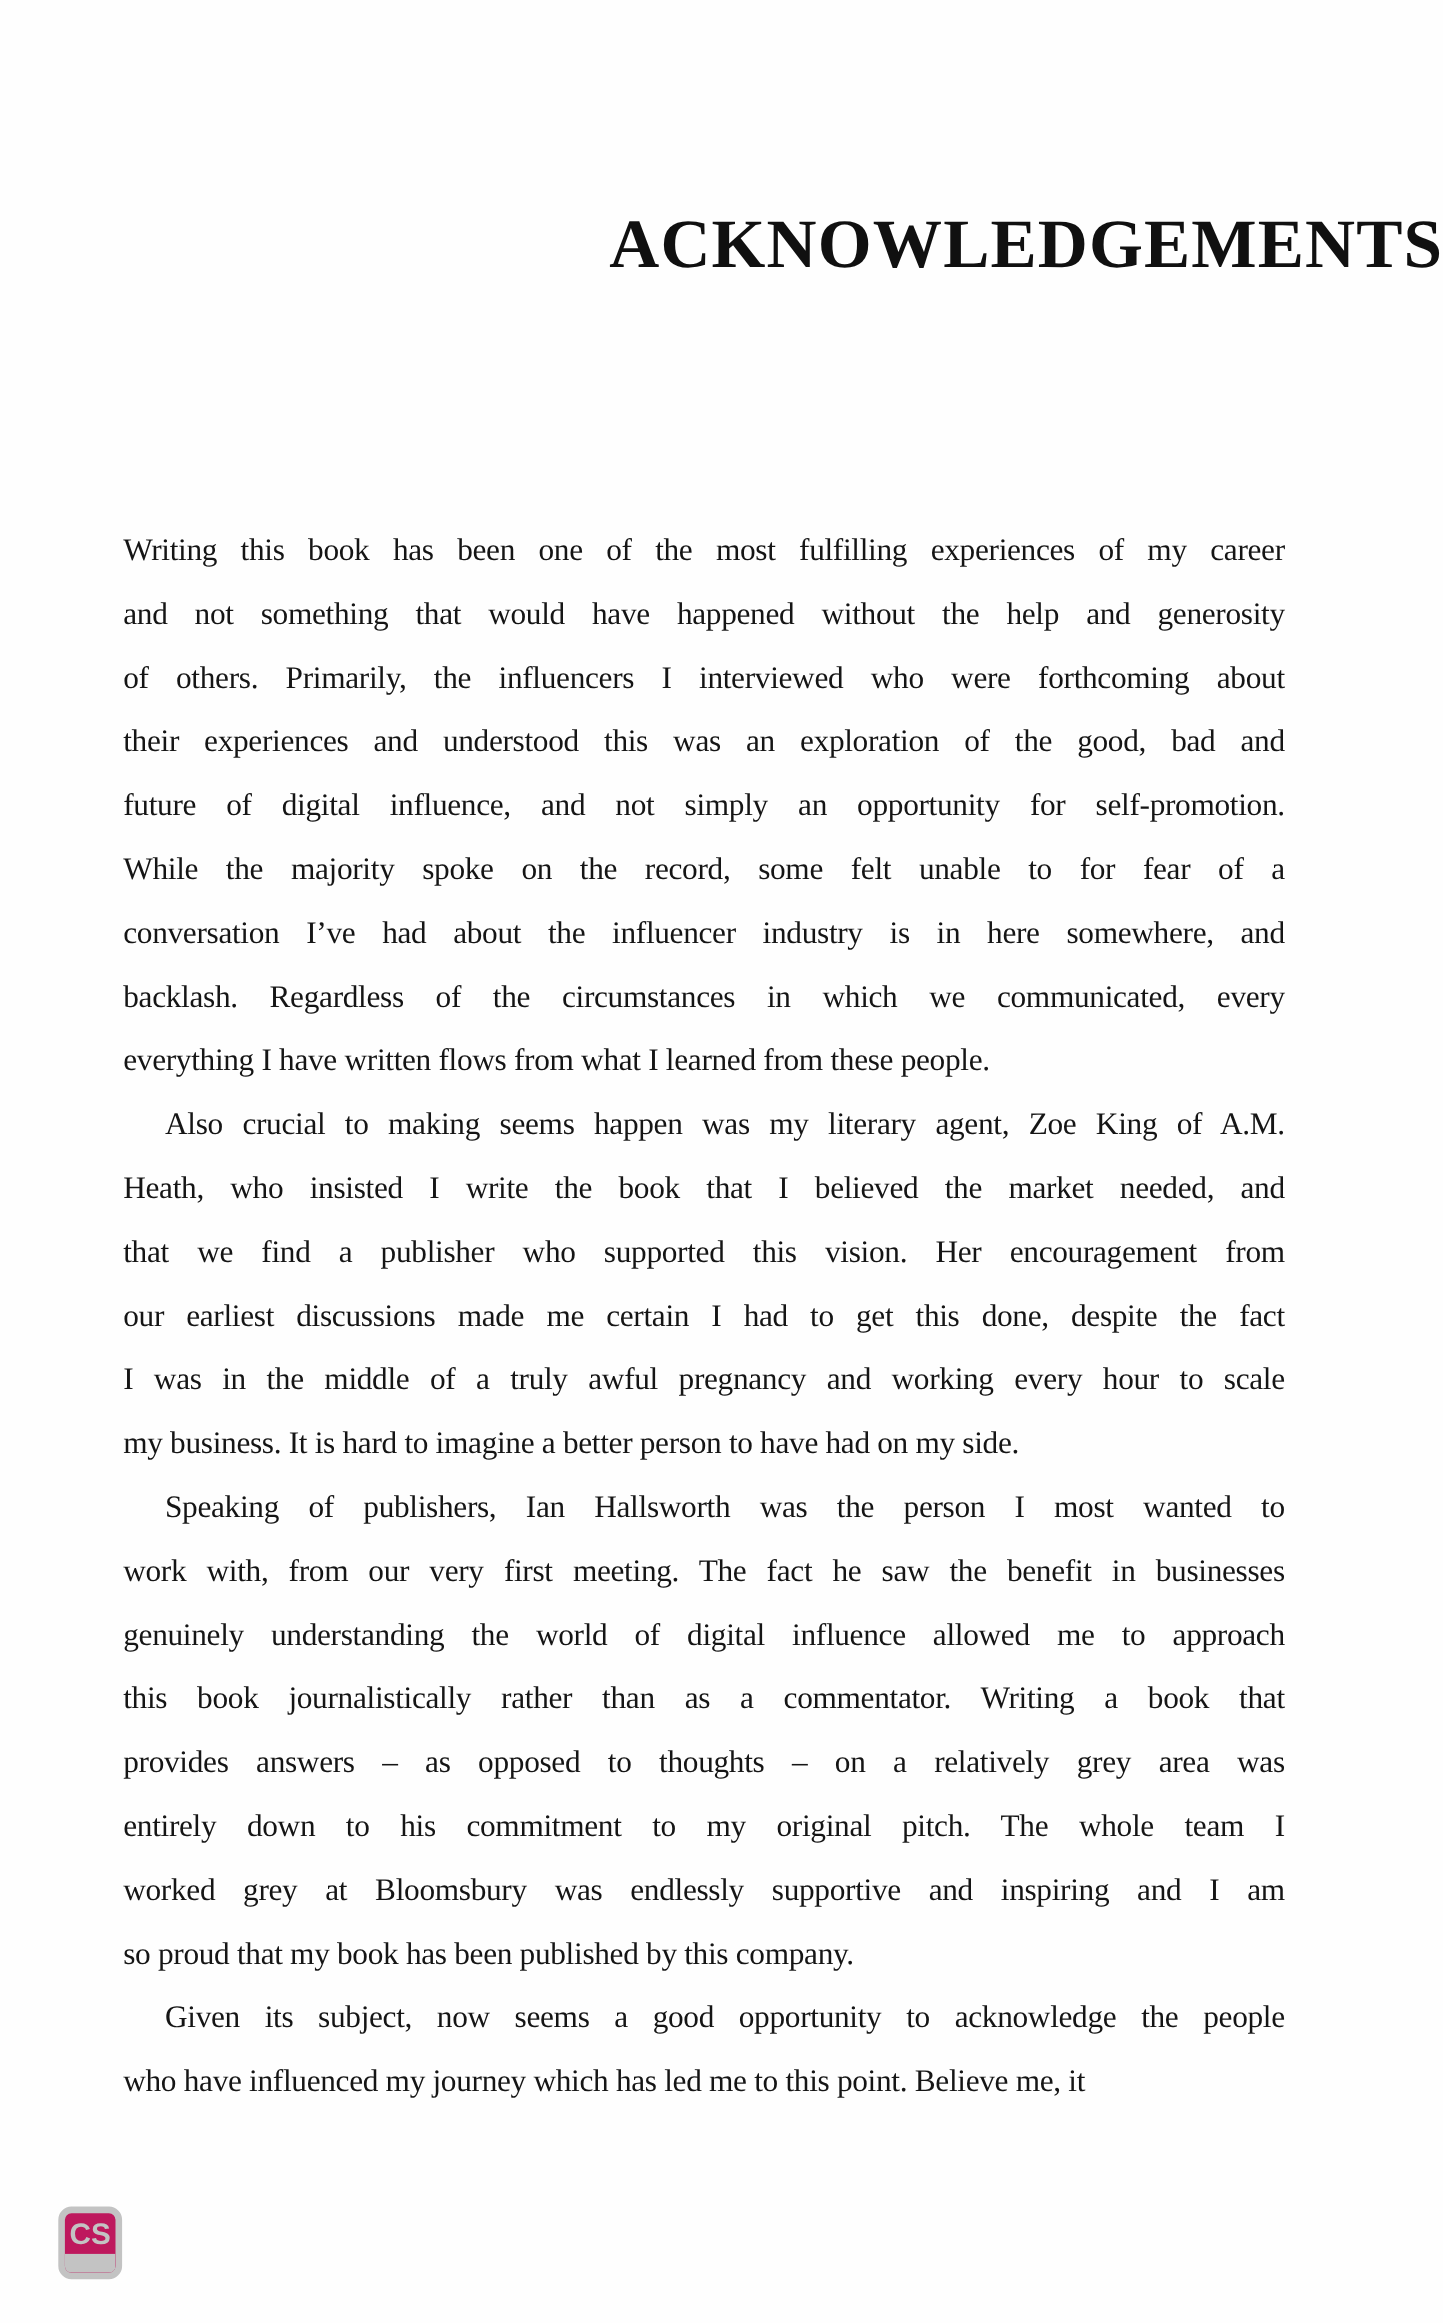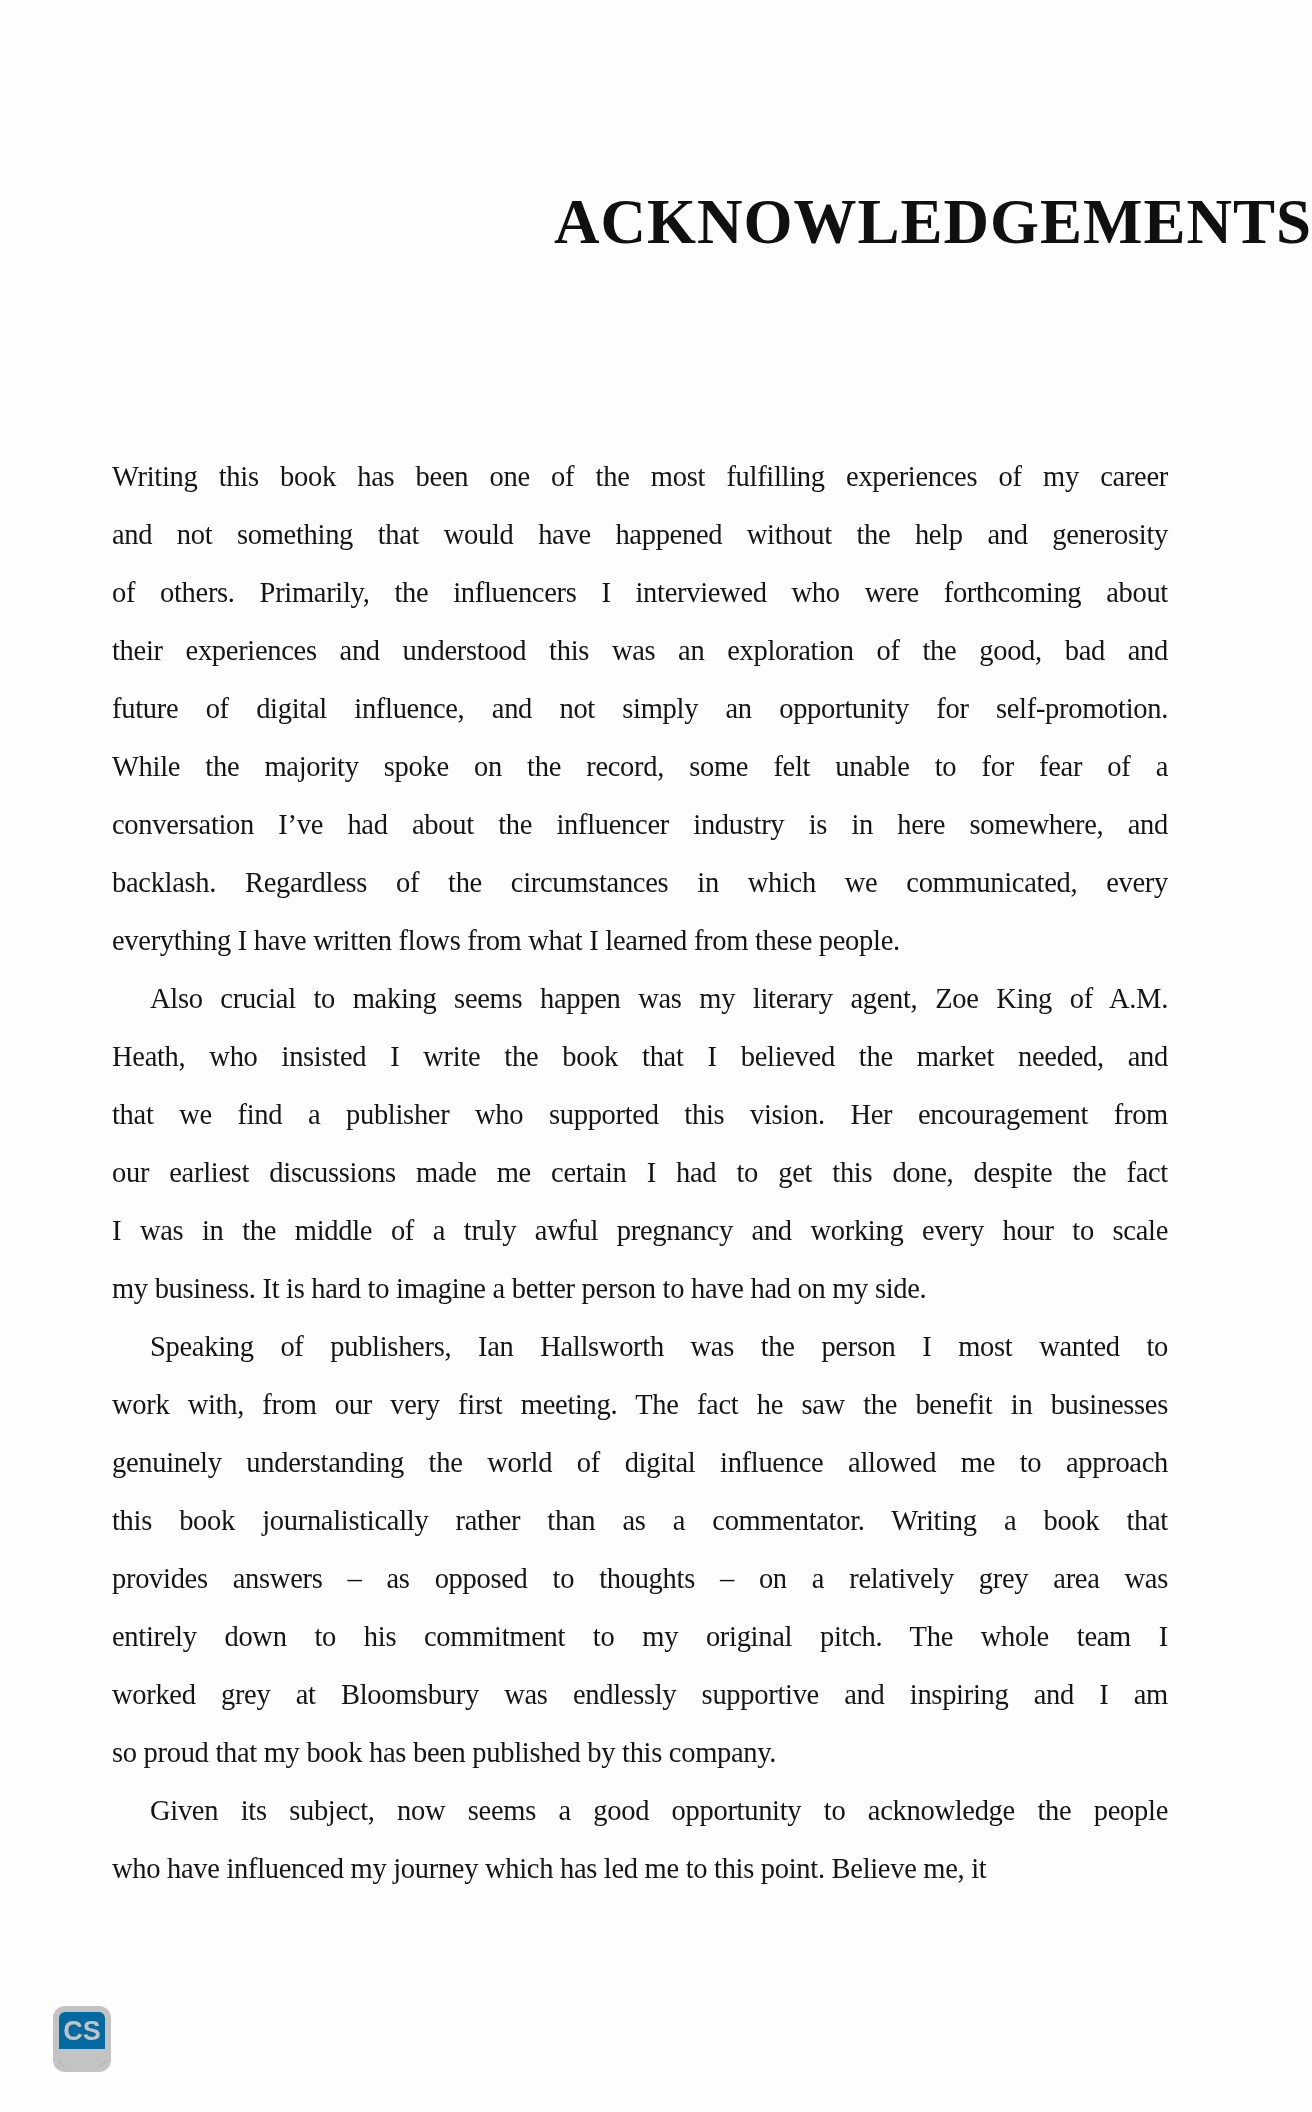--- a/index.html
+++ b/index.html
@@ -23,21 +23,21 @@
     margin: 0;
     text-align: right;
     font-family: "Liberation Serif", serif;
     font-weight: 700;
     font-size: 63px;
     letter-spacing: 1px;
     color: #101010;
   }
   .body-text {
     position: absolute;
-    top: 448px;
+    top: 472px;
     left: 112px;
     width: 1056px;
     color: #151515;
   }
   .paragraph {
     margin: 0;
   }
   .line {
     height: 58px;
     line-height: 58px;
@@ -62,21 +62,21 @@
     display: flex;
     align-items: center;
   }
   .cs-logo {
     position: relative;
     width: 58px;
     height: 66px;
     border: 6px solid #c3c3c3;
     border-radius: 12px;
     box-sizing: border-box;
-    background: #0369a1;
+    background: #be185d;
     overflow: hidden;
     flex: 0 0 auto;
   }
   .cs-letters {
     position: absolute;
     top: 1px;
     left: 0;
     width: 100%;
     height: 36px;
     line-height: 36px;

